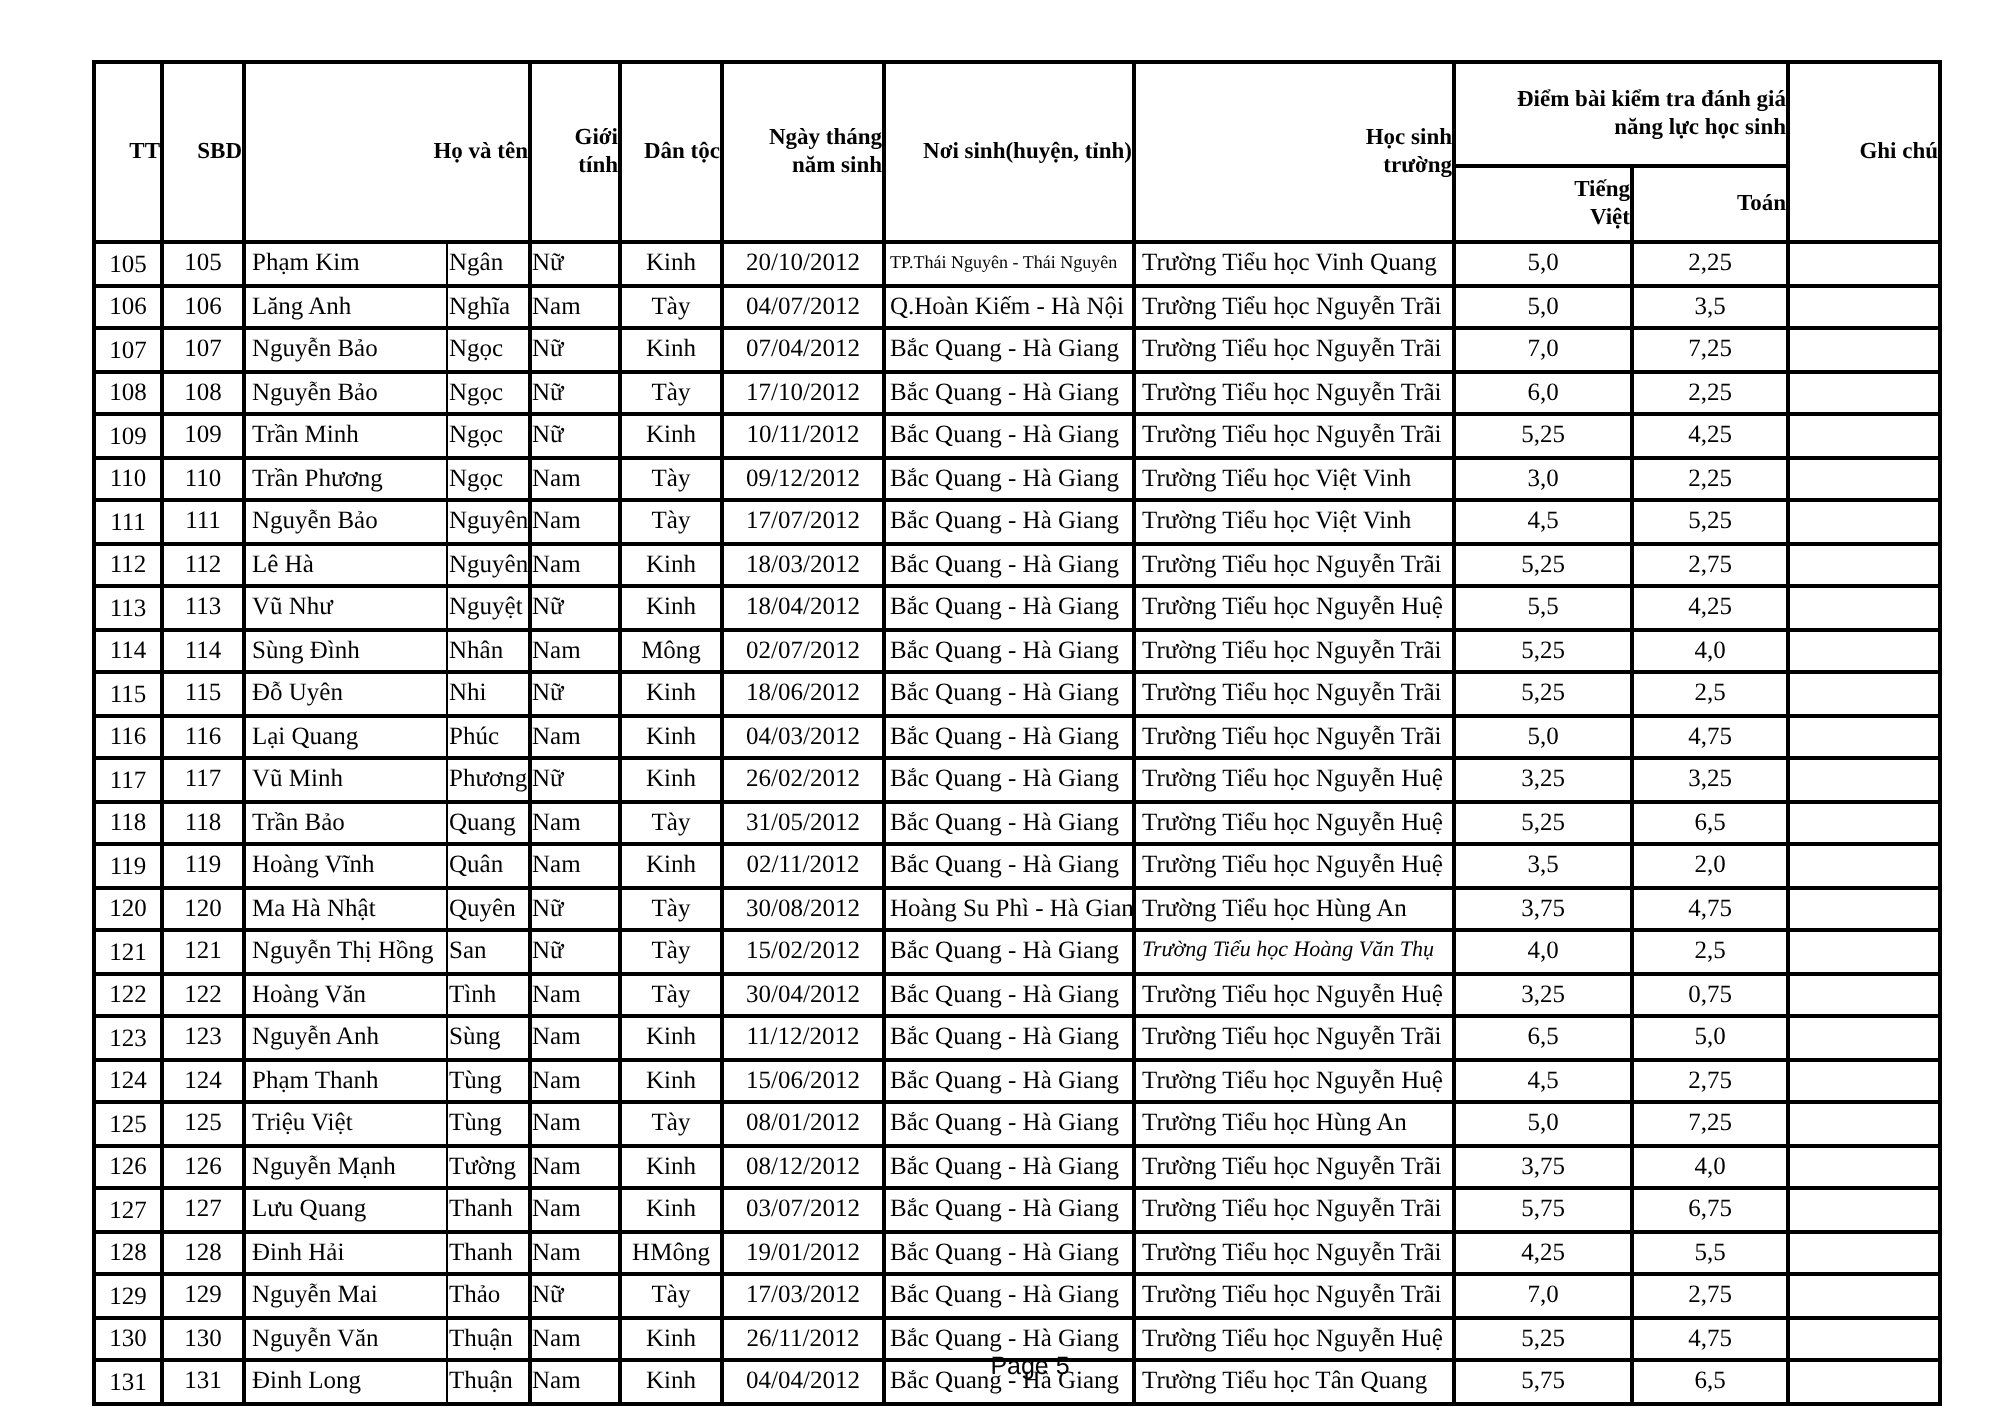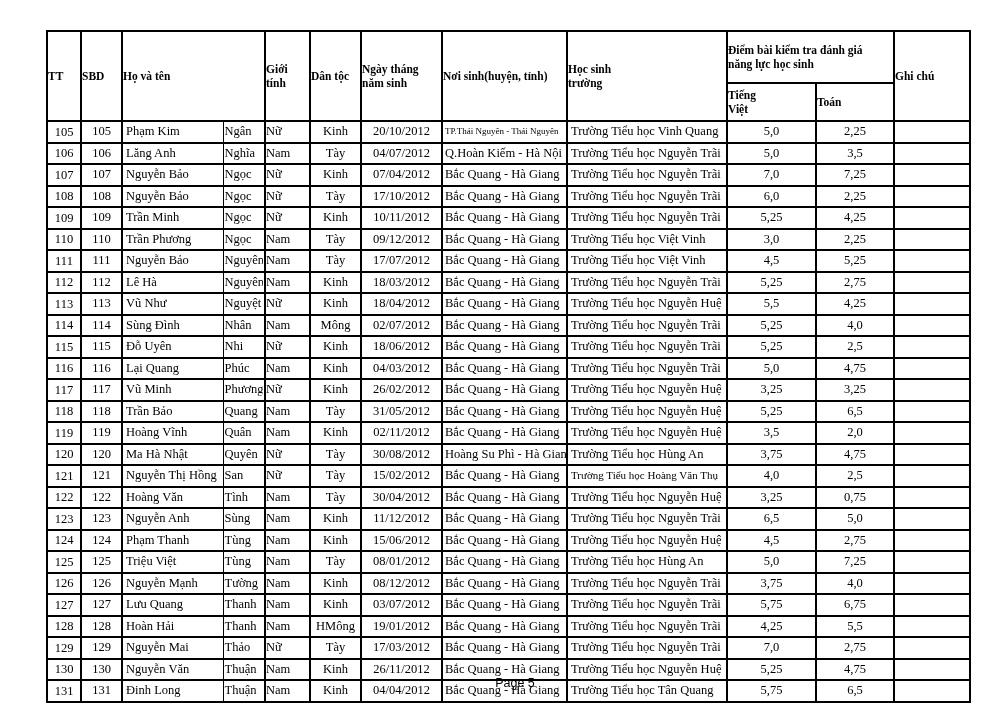--- a/index.html
+++ b/index.html
@@ -1,34 +1,34 @@
 <!DOCTYPE html>
 <html><head>
 <meta charset="utf-8">
 <style>
   html, body { margin:0; padding:0; background:#ffffff; }
   body { width:1000px; height:707px; position:relative; overflow:hidden; font-family:"Liberation Serif", serif; color:#000; }
   table.sheet { position:absolute; left:46px; top:30px; border-collapse:collapse; table-layout:fixed; width:923px; }
   table.sheet td, table.sheet th { border:1px solid #000; padding:0; overflow:hidden; white-space:nowrap; }
-  table.sheet th { font-weight:bold; font-size:11.5px; line-height:14px; text-align:left; vertical-align:middle; }
+  table.sheet th { font-weight:bold; font-size:11.5px; line-height:14px; text-align:right; vertical-align:middle; }
   table.sheet thead tr.h1 th { height:50px; }
   table.sheet thead tr.h2 th { height:36px; }
   table.sheet tbody td { height:19.5px; font-size:12.5px; line-height:19px; }
   table.sheet { border:2px solid #000; }
   .c-tt { text-align:center; vertical-align:bottom; font-size:12.5px; border-right:2px solid #000 !important; }
   .c-sbd { text-align:center; border-right:2px solid #000 !important; }
   .c-ho { text-align:left; padding-left:3px !important; }
-  .c-ten { text-align:left; padding-left:1px !important; border-right:2px solid #000 !important;border-radius:10px;}
+  .c-ten { text-align:left; padding-left:1px !important; border-right:2px solid #000 !important;}
   .c-gt { text-align:left; border-right:2px solid #000 !important;}
   .c-dt { text-align:center; border-right:2px solid #000 !important;margin-top:32px;}
   .c-ns { text-align:center; border-right:2px solid #000 !important;}
   .c-noi { text-align:left; padding-left:2px !important; border-right:2px solid #000 !important;}
   .c-noi.small { font-size:9px !important; }
   .c-truong { text-align:left; padding-left:3px !important; border-right:2px solid #000 !important;}
-  .c-truong.small { font-size:11px !important; }
+  .c-truong.small { font-size:11px !important;font-style:italic; }
   .c-tv { text-align:center; border-right:2px solid #000 !important;}
   .c-toan { text-align:center; border-right:2px solid #000 !important;margin-top:36px;}
   .c-ghi { }
   tbody tr td { border-bottom:2px solid #000 !important; }
   thead th { border:2px solid #000 !important; }
   .footer { position:absolute; left:0; width:1030px; top:676px; text-align:center; font-family:"Liberation Sans", sans-serif; font-size:12.5px; }
 </style>
 </head>
 <body>
 
@@ -399,21 +399,21 @@
         <td class="c-ns">03/07/2012</td>
         <td class="c-noi">Bắc Quang - Hà Giang</td>
         <td class="c-truong">Trường Tiểu học Nguyễn Trãi</td>
         <td class="c-tv">5,75</td>
         <td class="c-toan">6,75</td>
         <td class="c-ghi"></td>
       </tr>
       <tr>
         <td class="c-tt">128</td>
         <td class="c-sbd">128</td>
-        <td class="c-ho">Hoàn Hải</td>
+        <td class="c-ho">Đinh Hải</td>
         <td class="c-ten">Thanh</td>
         <td class="c-gt">Nam</td>
         <td class="c-dt">HMông</td>
         <td class="c-ns">19/01/2012</td>
         <td class="c-noi">Bắc Quang - Hà Giang</td>
         <td class="c-truong">Trường Tiểu học Nguyễn Trãi</td>
         <td class="c-tv">4,25</td>
         <td class="c-toan">5,5</td>
         <td class="c-ghi"></td>
       </tr>

